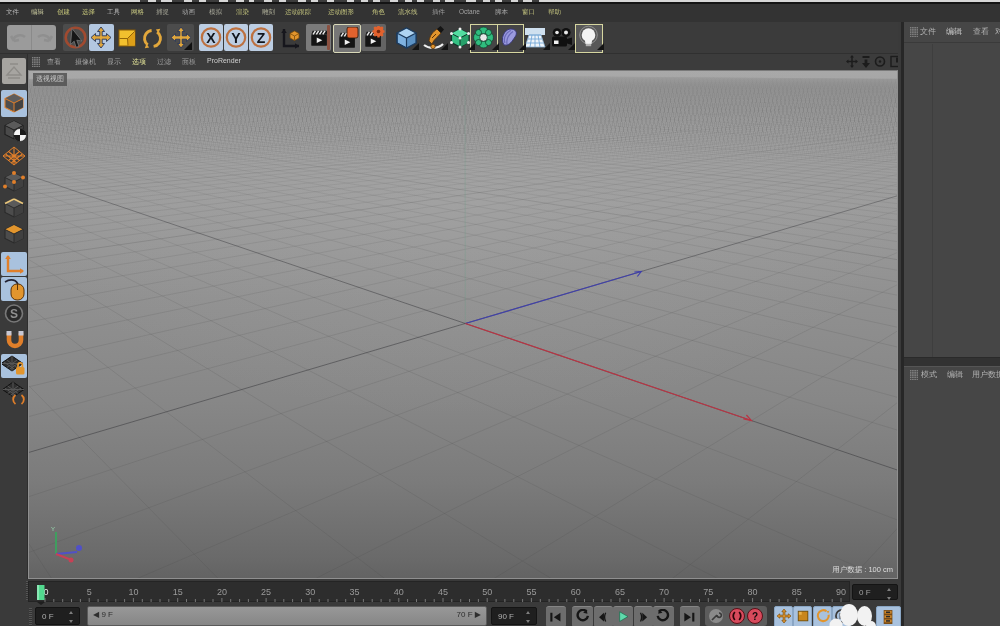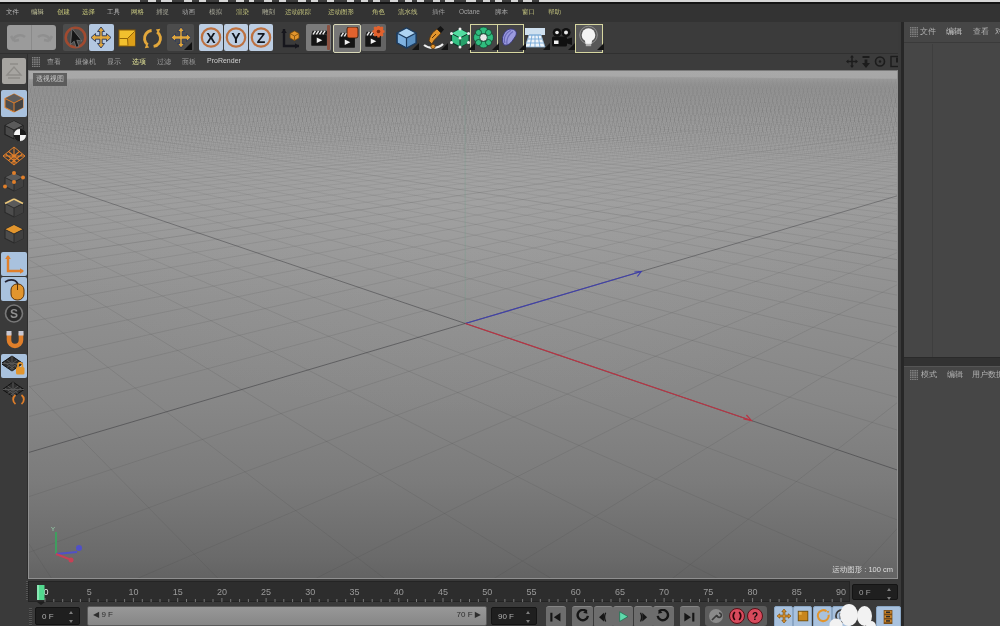--- a/index.html
+++ b/index.html
@@ -1243,21 +1243,21 @@
   <div style="position:absolute;left:0;top:6px;width:870px;height:86px;background:repeating-linear-gradient(78deg, rgba(40,40,40,0.08) 0 1px, rgba(255,255,255,0.0) 1px 4px),repeating-linear-gradient(-78deg, rgba(40,40,40,0.08) 0 1px, rgba(255,255,255,0.0) 1px 4px);-webkit-mask-image:linear-gradient(transparent 0, rgba(0,0,0,0.5) 12px, #000 30px, #000 55px, transparent 86px)"></div>
   <div style="position:absolute;left:4px;top:2px;background:rgba(82,82,82,0.85);color:#c6c6c6;font-size:7px;padding:1px 3px 2px">透视视图</div>
   <svg width="44" height="40" viewBox="0 0 44 40" style="position:absolute;left:12px;top:452px">
     <line x1="15" y1="31" x2="15" y2="9" stroke="#3f9e5f" stroke-width="2"></line>
     <text x="10" y="8" font-size="6" fill="#9adbb0">Y</text>
     <line x1="15" y1="31" x2="36" y2="29" stroke="#5050c8" stroke-width="2"></line>
     <circle cx="38" cy="25" r="3" fill="#5050c8"></circle>
     <line x1="15" y1="31" x2="28" y2="36" stroke="#c84055" stroke-width="2"></line>
     <circle cx="30" cy="37" r="2.5" fill="#c84055"></circle>
   </svg>
-  <div style="position:absolute;right:4px;bottom:3px;color:#dedede;font-size:7.5px">运动图形 : 100 cm</div>
+  <div style="position:absolute;right:4px;bottom:3px;color:#dedede;font-size:7.5px">用户数据 : 100 cm</div>
 </div>
 <div class="abs" style="left:898px;top:22px;width:4px;height:604px;background:#3a3a3a"></div>
 <div class="abs" style="left:901px;top:22px;width:3px;height:604px;background:#272727"></div>
 <div class="abs" style="left:904px;top:22px;width:96px;height:604px;background:#464646;font-size:8px;overflow:hidden">
     <div style="position:absolute;left:0;top:20px;width:96px;height:1px;background:#3a3a3a"></div>
     <span style="position:absolute;left:6px;top:5px;width:8px;height:10px;background:radial-gradient(circle at 0.7px 0.7px,#808080 0.55px,transparent 0.8px);background-size:2.2px 2.2px"></span>
     <span style="position:absolute;left:16px;top:4px;color:#b2b2b2">文件</span>
     <span style="position:absolute;left:42px;top:4px;color:#cbcbcb">编辑</span>
     <span style="position:absolute;left:69px;top:4px;color:#b2b2b2">查看</span>
     <span style="position:absolute;left:91px;top:4px;color:#b2b2b2">对象</span>

